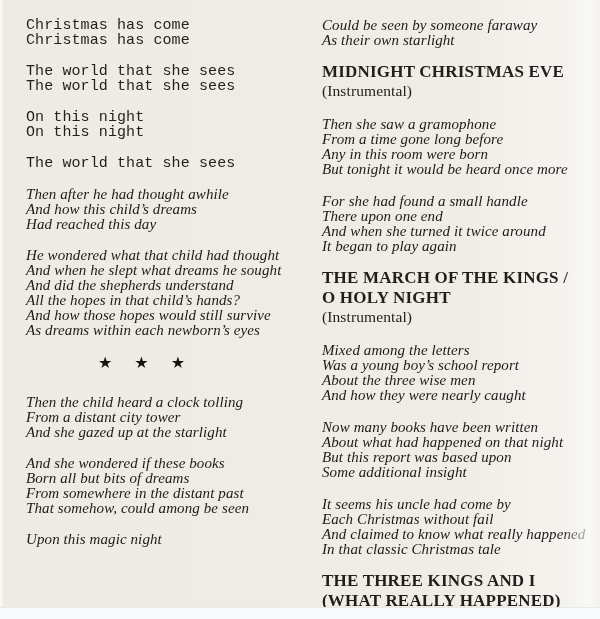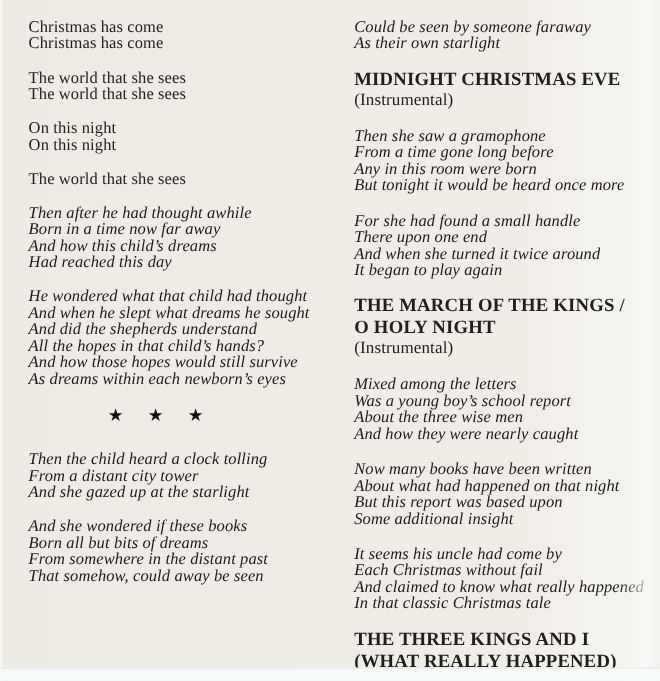--- a/index.html
+++ b/index.html
@@ -24,21 +24,21 @@
   .stanza { margin-top: 16px; }
   .col-right .stanza { margin-top: 17px; }
   .col .block:first-child { margin-top: 5px; }
 
   .line {
     line-height: 15px;
     font-size: 15px;
     white-space: nowrap;
     letter-spacing: 0.1px;
   }
-  .roman .line  { font-style: normal; }
+  .roman .line  { font-style: normal; font-family: Liberation Mono, monospace; }
   .italic .line { font-style: italic; font-weight: 500; color: #1e1a17; }
 
   .heading { margin-top: 14px; }
   .heading .heading-line {
     font-weight: bold;
     font-style: normal;
     font-size: 17px;
     line-height: 20px;
     letter-spacing: 0.2px;
   }
@@ -94,21 +94,20 @@
       </div>
       <div class="block stanza roman">
         <div class="line">On this night</div>
         <div class="line">On this night</div>
       </div>
       <div class="block stanza roman">
         <div class="line">The world that she sees</div>
       </div>
       <div class="block stanza italic">
         <div class="line">Then after he had thought awhile</div>
-        <div class="line">Born in a time now far away</div>
         <div class="line">And how this child’s dreams</div>
         <div class="line">Had reached this day</div>
       </div>
       <div class="block stanza italic">
         <div class="line">He wondered what that child had thought</div>
         <div class="line">And when he slept what dreams he sought</div>
         <div class="line">And did the shepherds understand</div>
         <div class="line">All the hopes in that child’s hands?</div>
         <div class="line">And how those hopes would still survive</div>
         <div class="line">As dreams within each newborn’s eyes</div>
@@ -116,23 +115,24 @@
       <div class="block separator">★ ★ ★</div>
       <div class="block stanza italic">
         <div class="line">Then the child heard a clock tolling</div>
         <div class="line">From a distant city tower</div>
         <div class="line">And she gazed up at the starlight</div>
       </div>
       <div class="block stanza italic">
         <div class="line">And she wondered if these books</div>
         <div class="line">Born all but bits of dreams</div>
         <div class="line">From somewhere in the distant past</div>
-        <div class="line">That somehow, could away be seen</div>
+        <div class="line">That somehow, could among be seen</div>
       </div>
       <div class="block stanza italic">
+        <div class="line">Upon this magic night</div>
       </div>
     </div>
   <div class="col col-right">
       <div class="block stanza italic">
         <div class="line">Could be seen by someone faraway</div>
         <div class="line">As their own starlight</div>
       </div>
       <div class="block heading">
         <div class="line heading-line">MIDNIGHT CHRISTMAS EVE</div>
         <div class="line subtitle">(Instrumental)</div>

